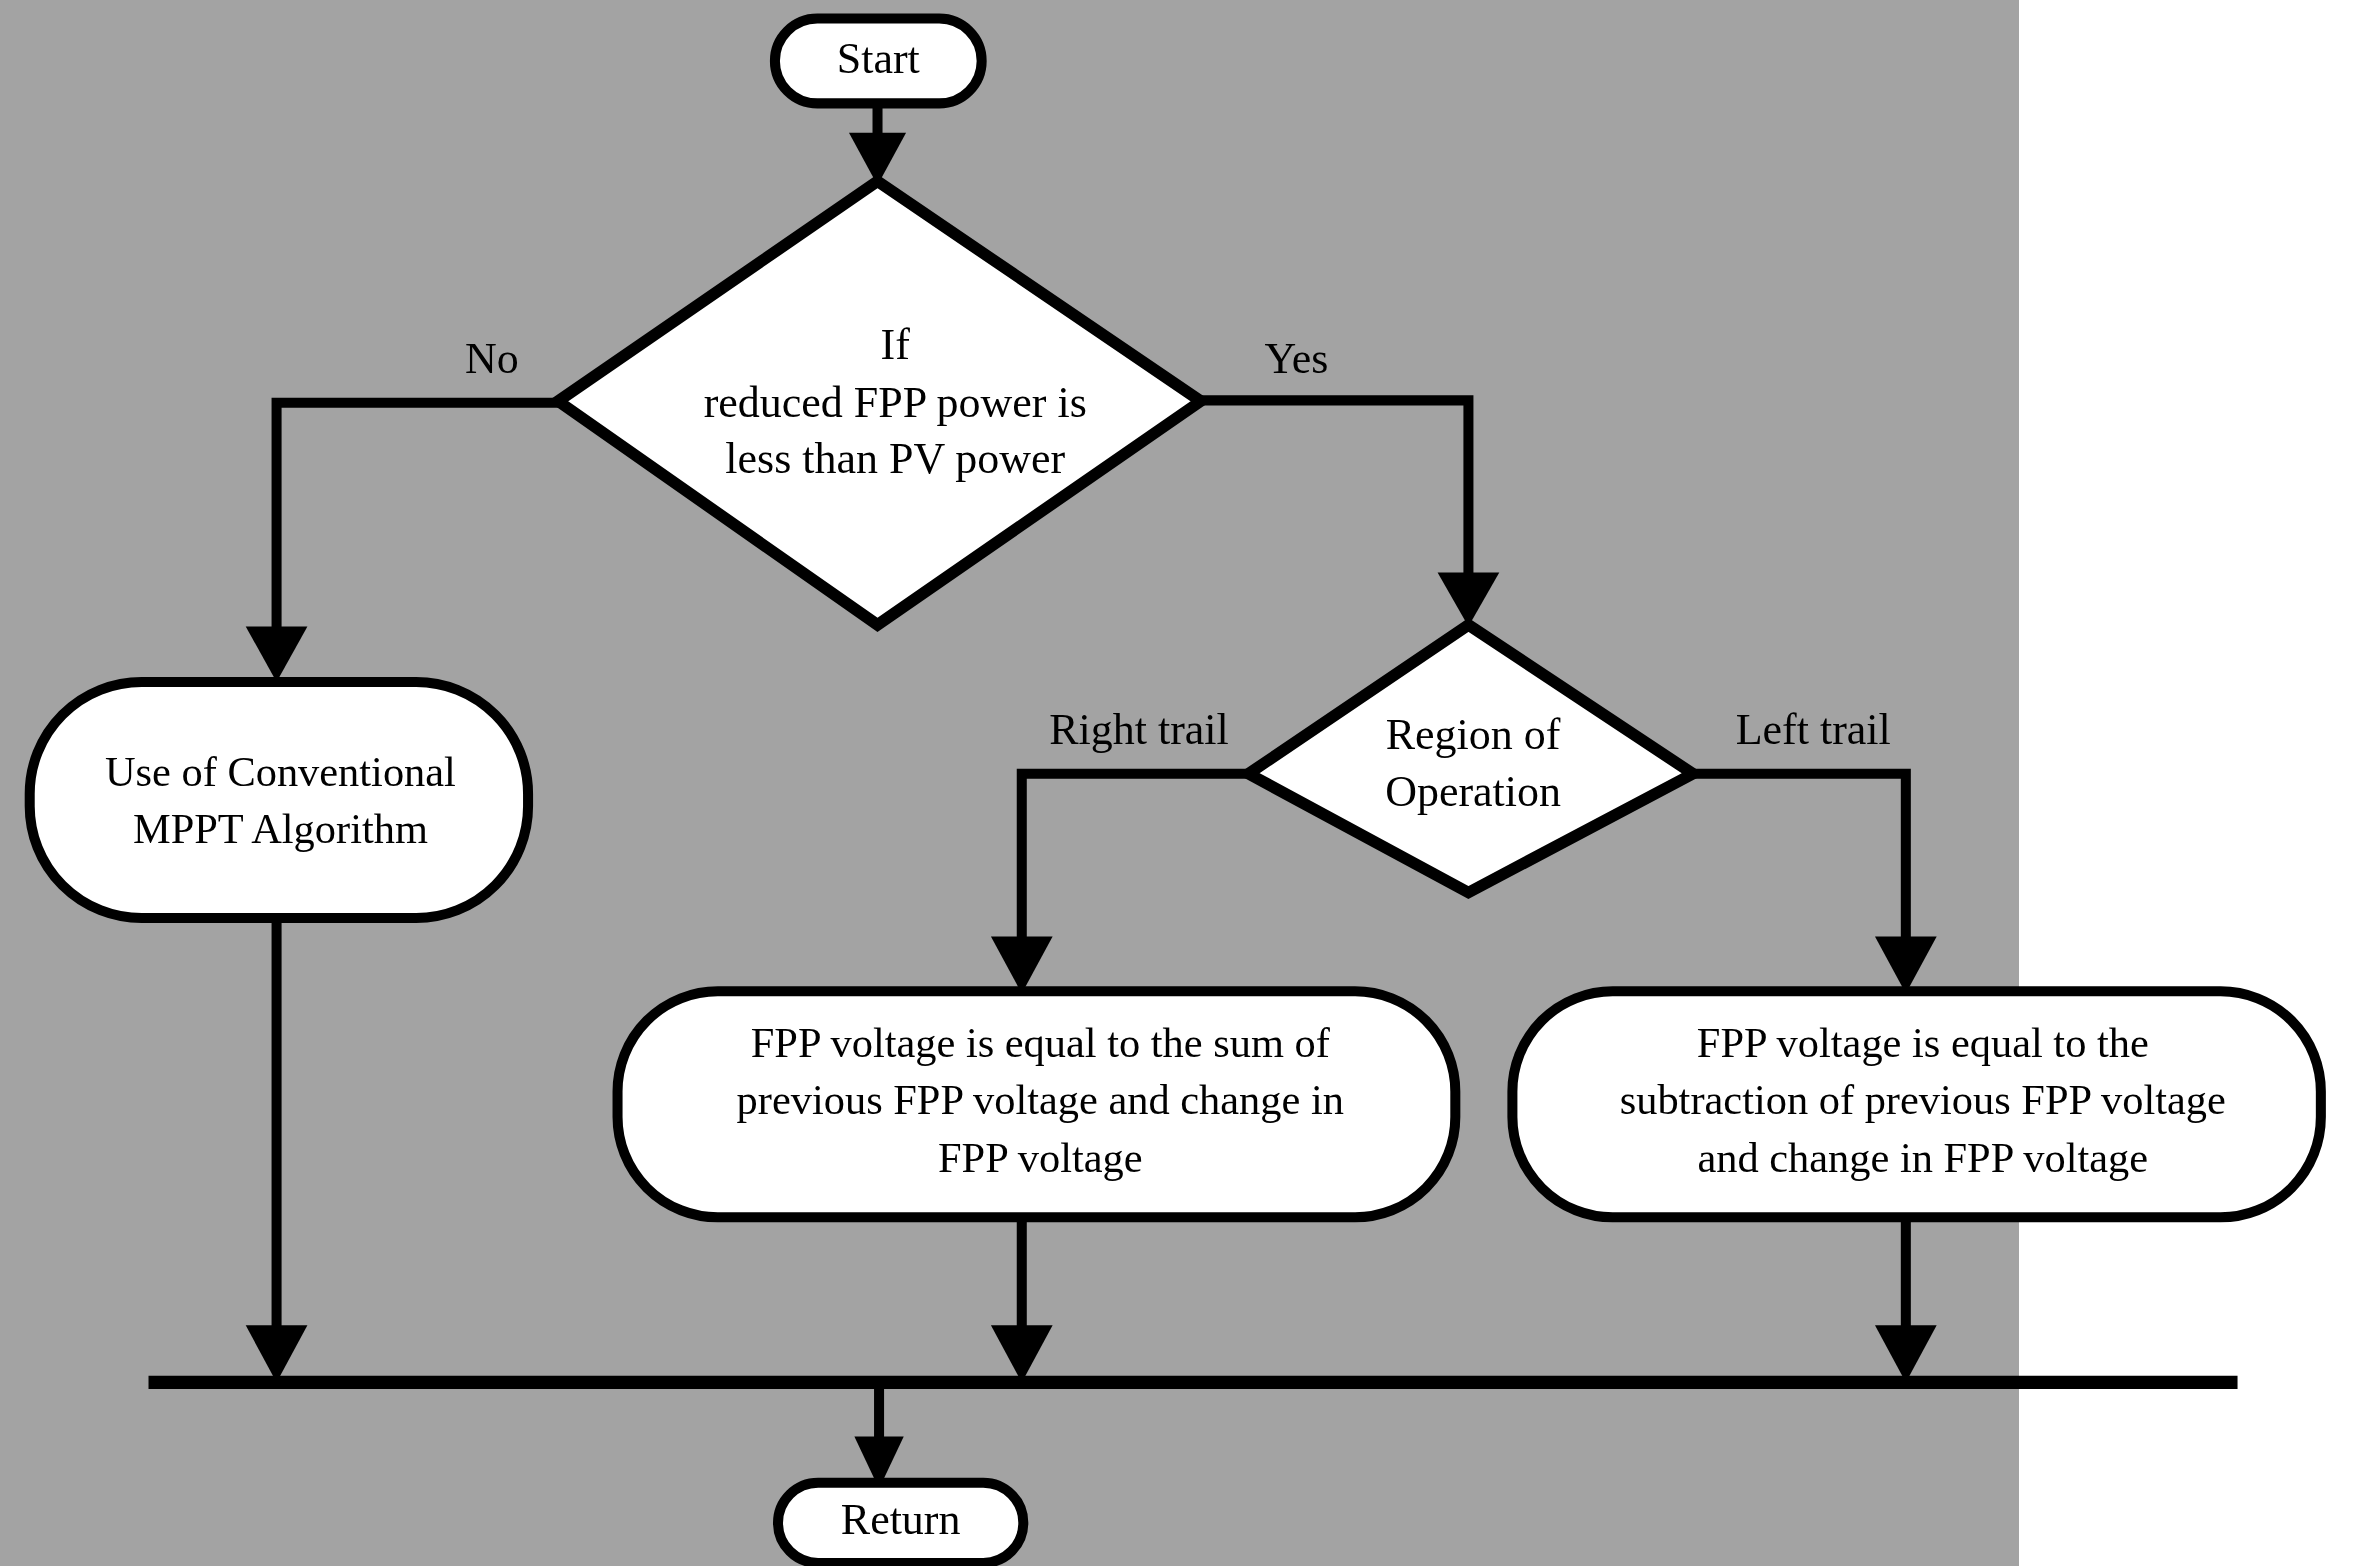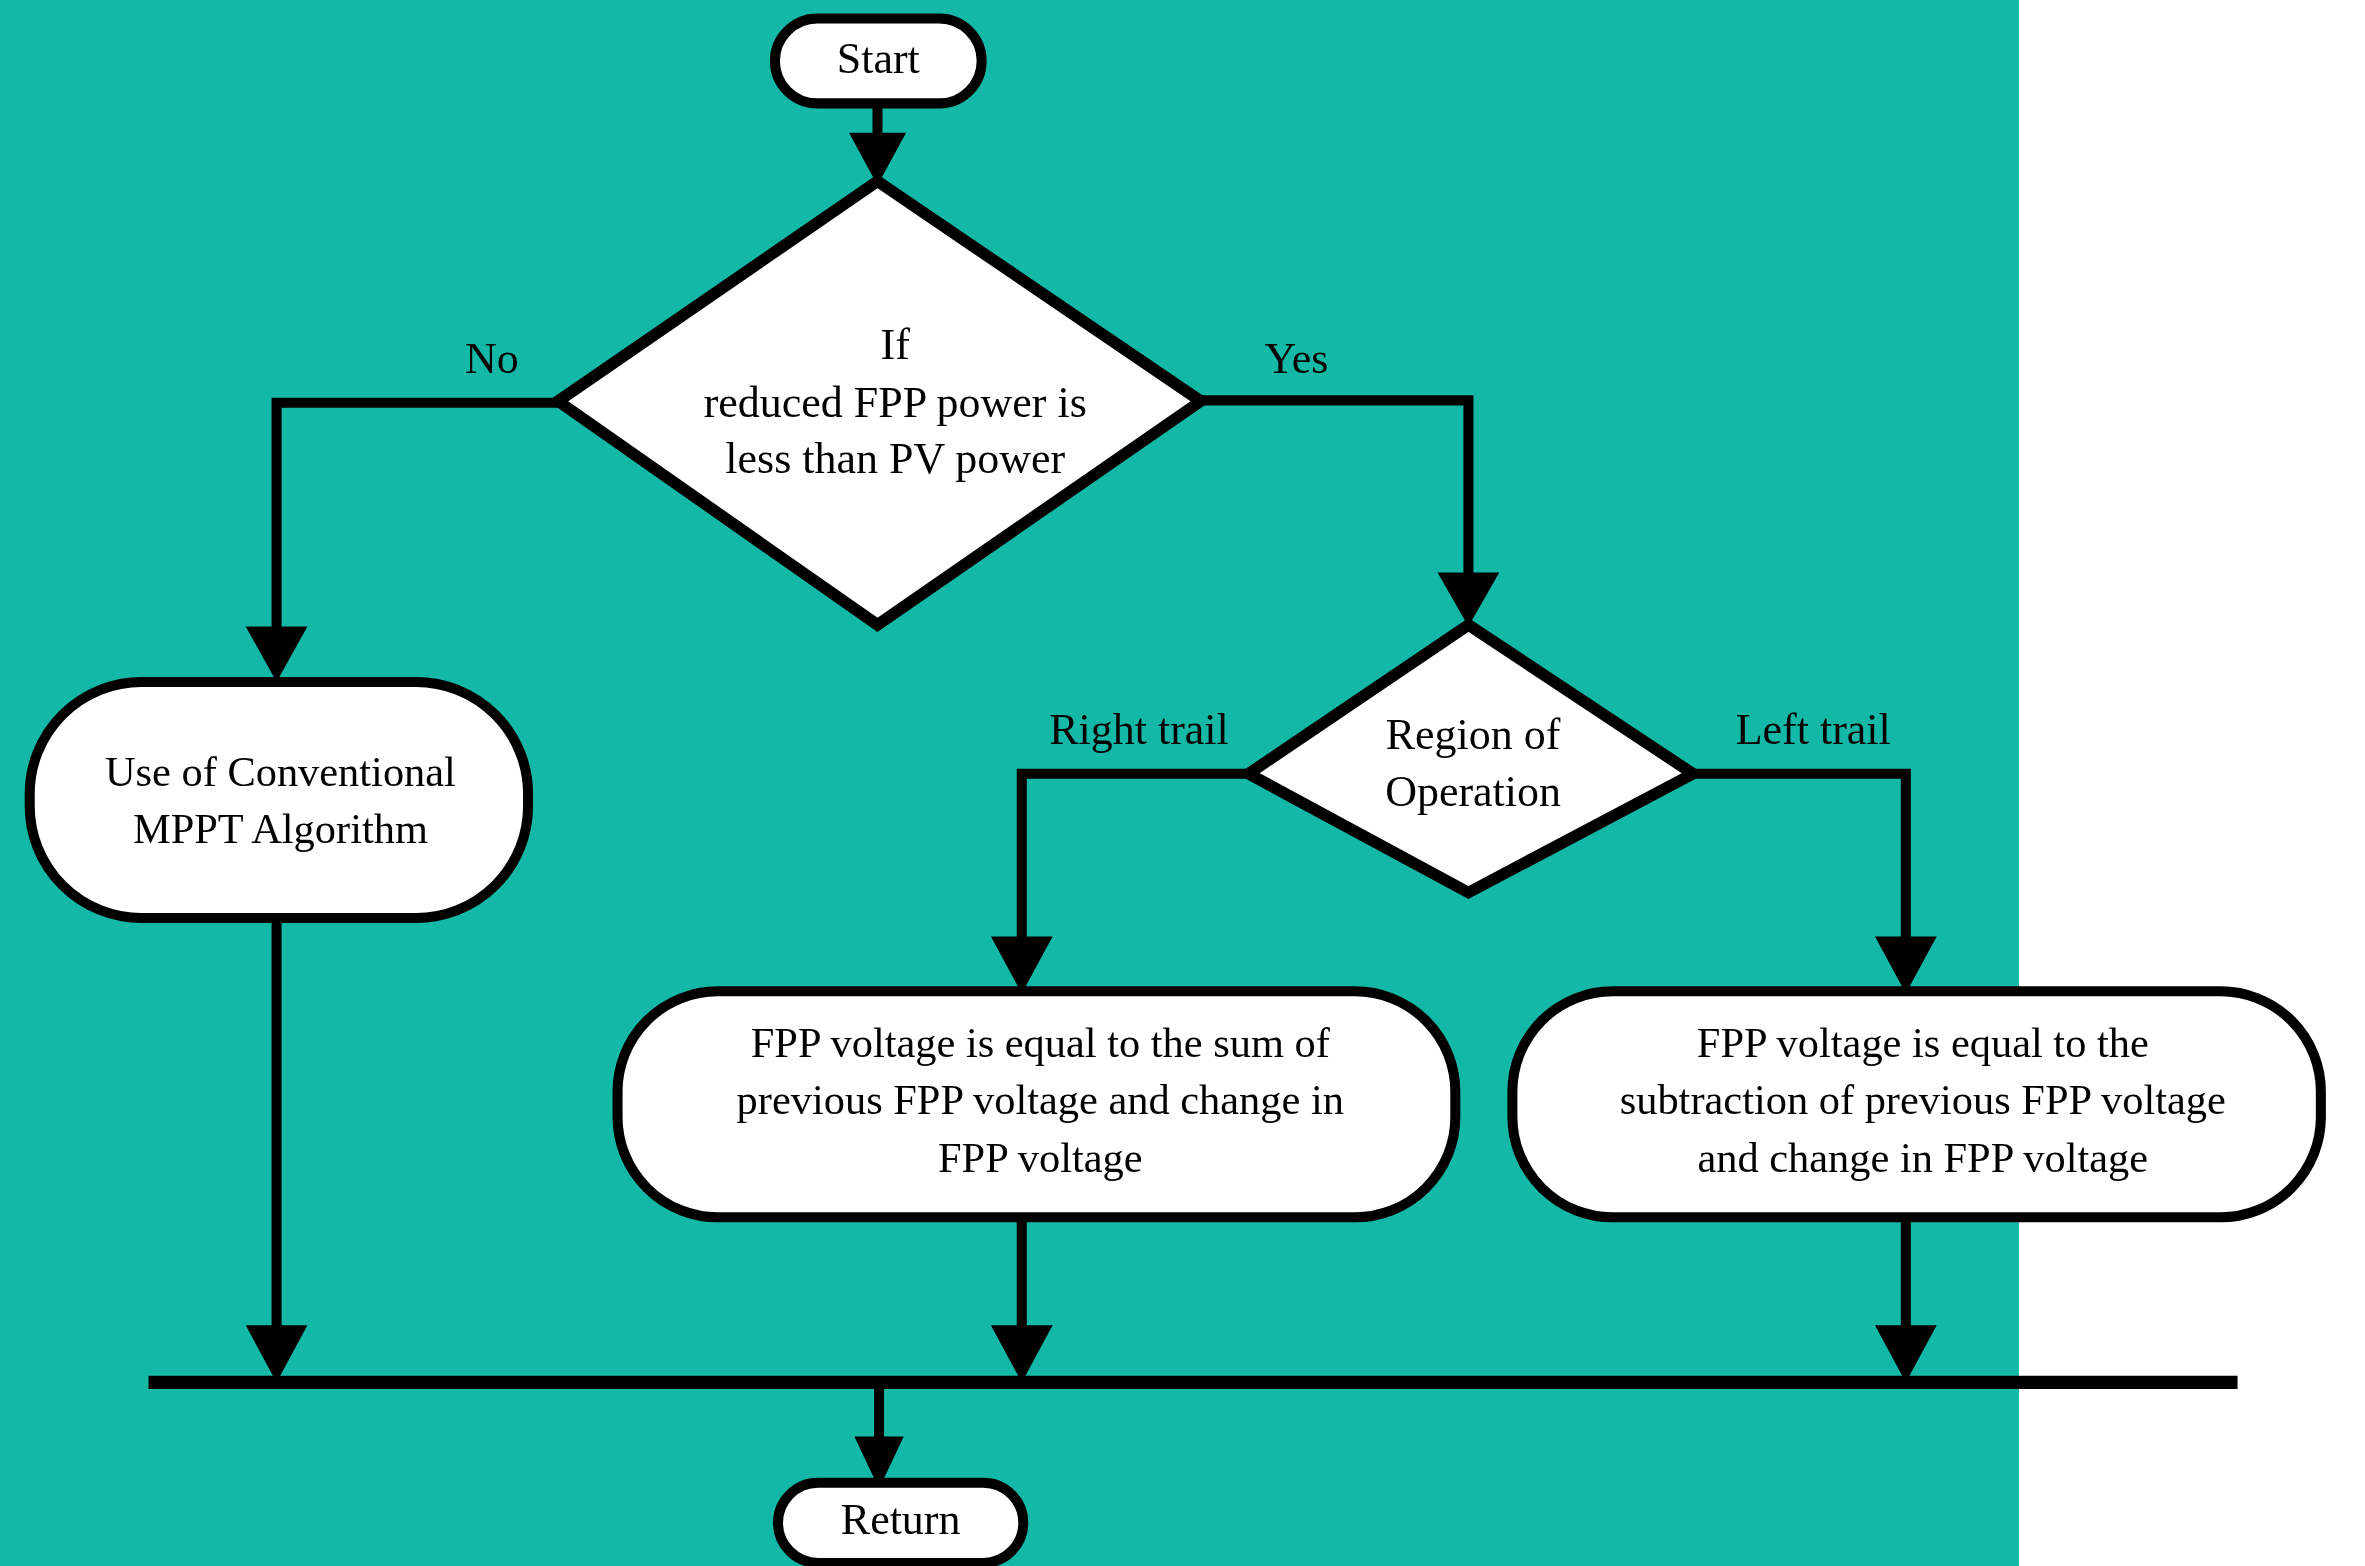--- a/index.html
+++ b/index.html
@@ -10,21 +10,21 @@
   body {
     width: 2366px;
     height: 1566px;
     font-family: "Liberation Serif", "DejaVu Serif", serif;
     overflow: hidden;
   }
   #flowchart-root {
     position: relative;
     width: 2019px;
     height: 1566px;
-    background: #14b8a6;
+    background: #a3a3a3;
     text-decoration: underline;
   }
   svg#flow-svg {
     display: block;
     width: 2366px;
     height: 1566px;
   }
   .node-shape {
     fill: #ffffff;
     stroke: #000000;

